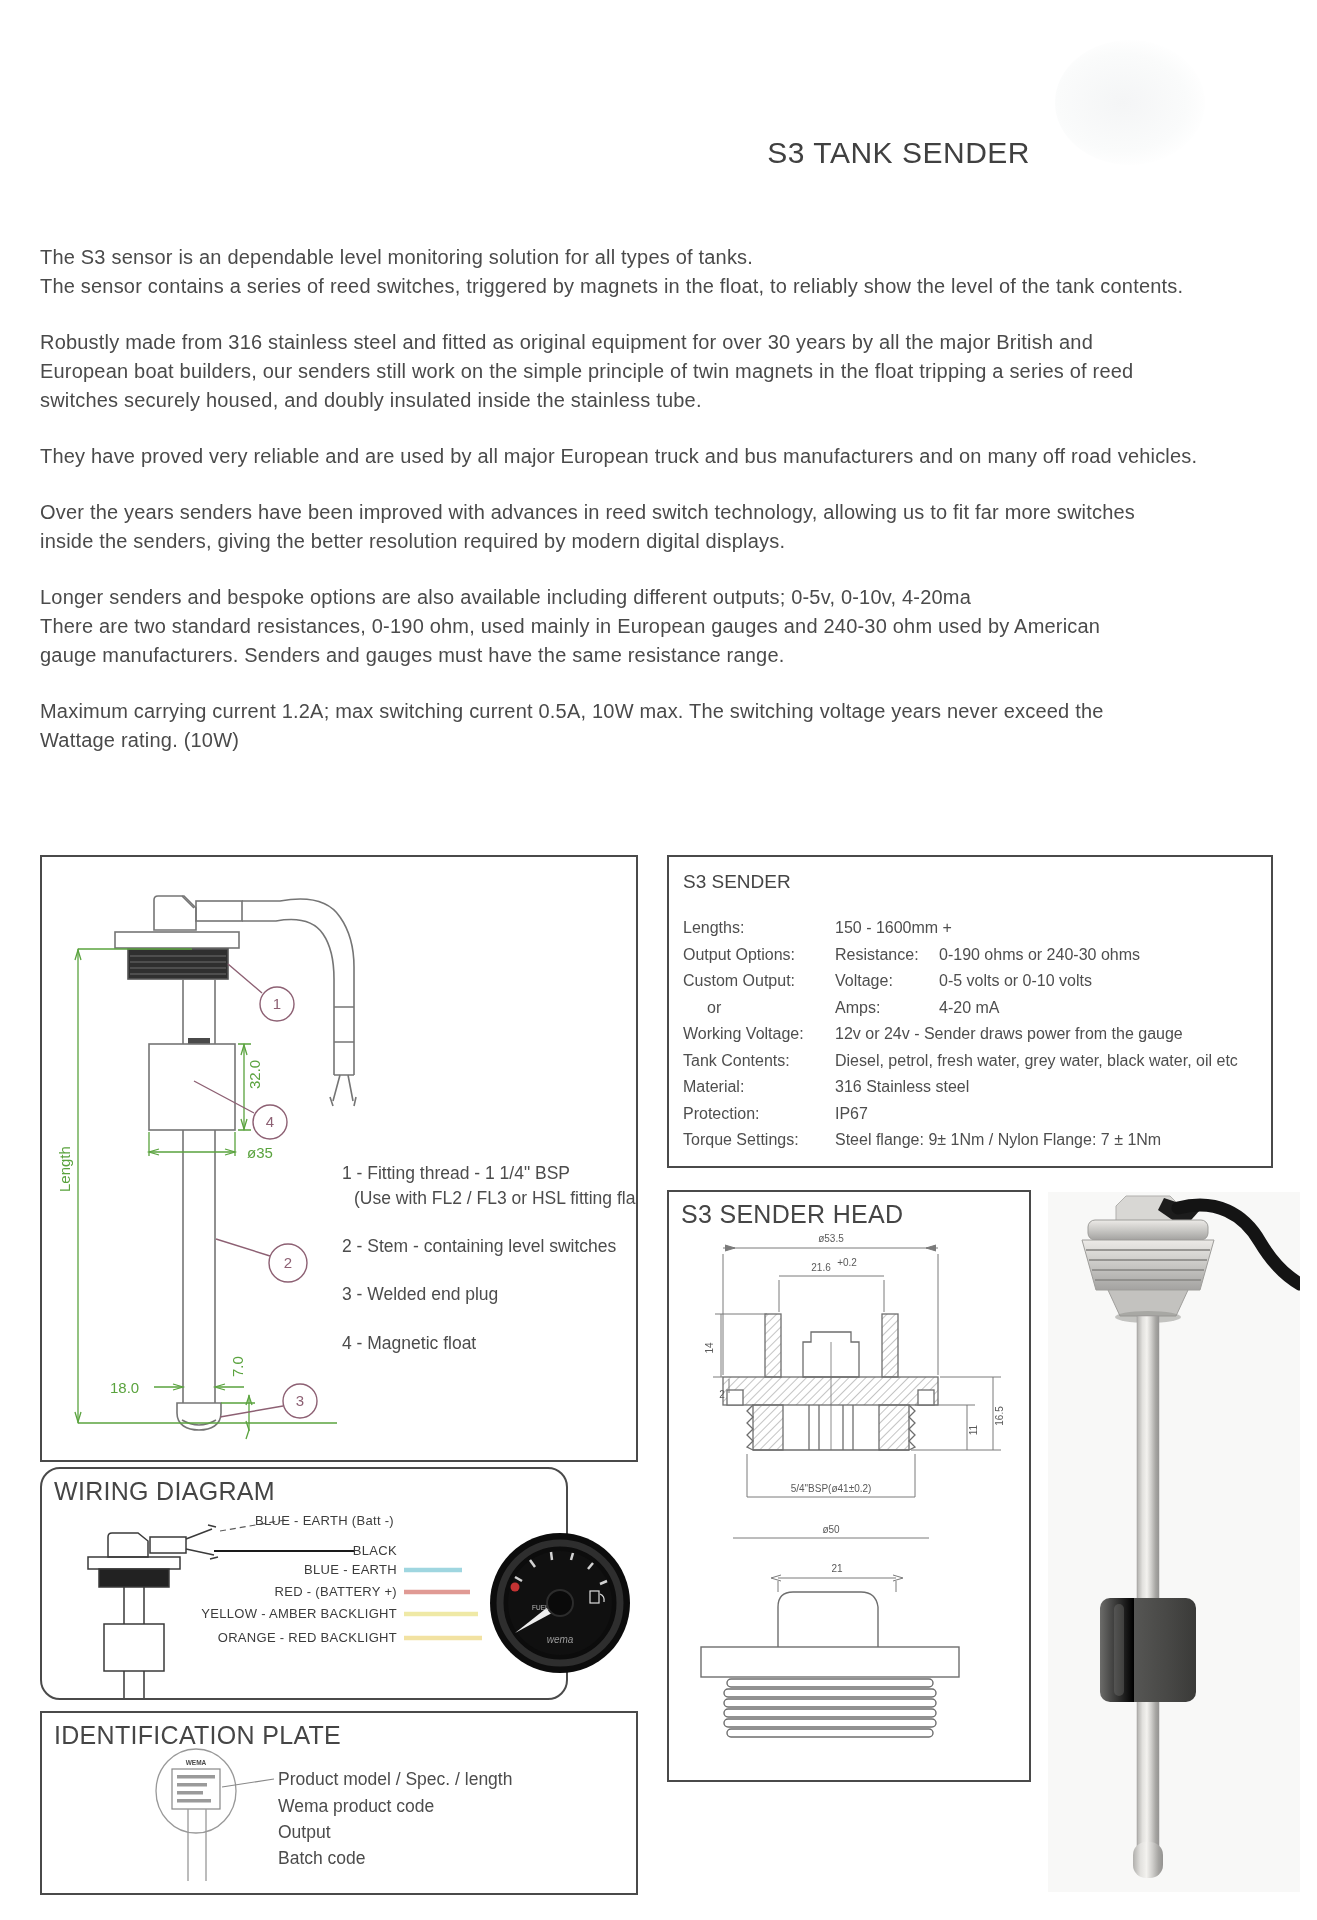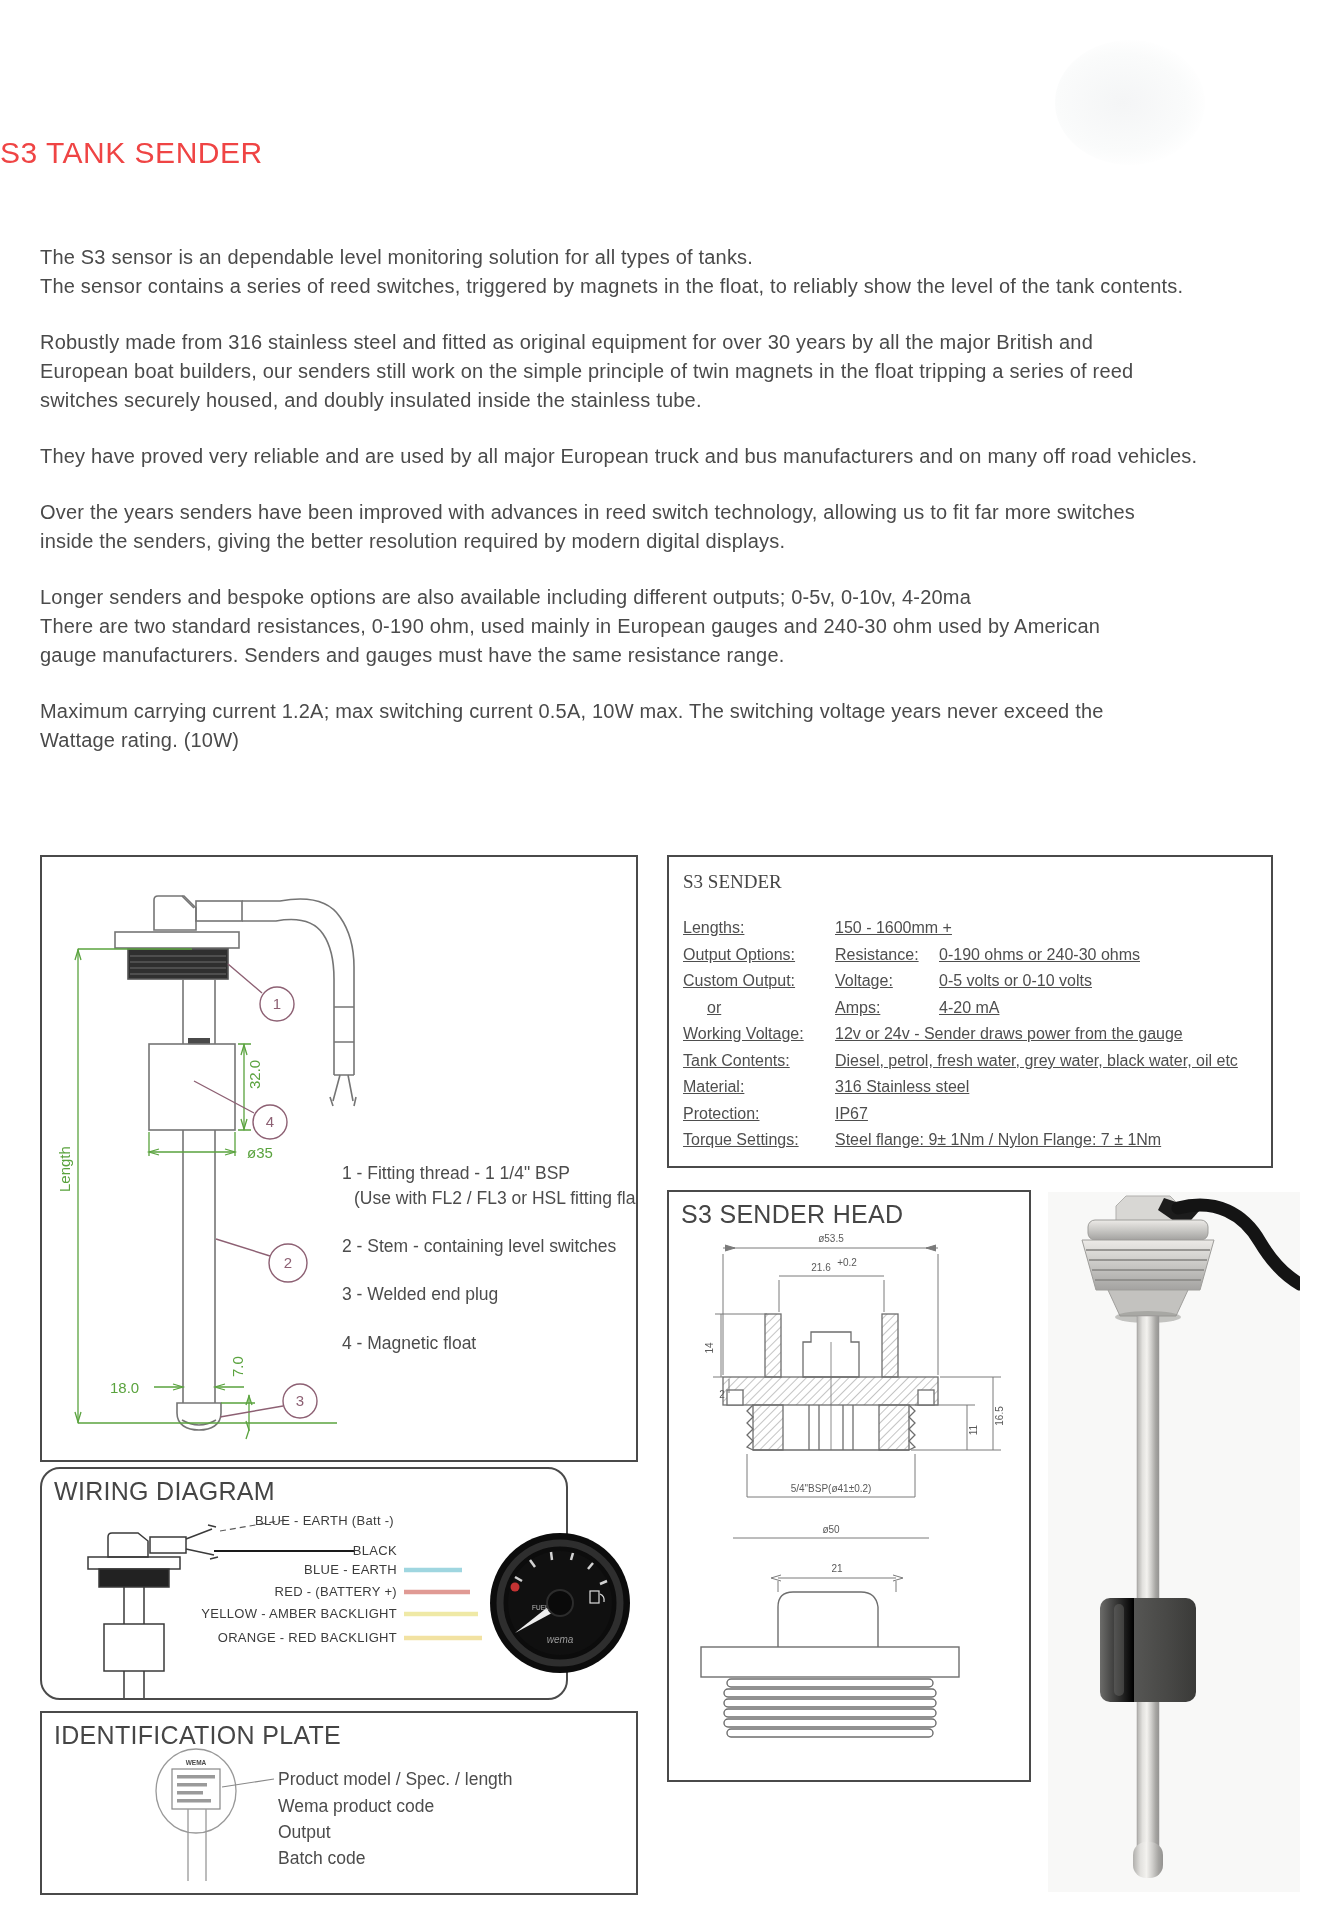--- a/index.html
+++ b/index.html
@@ -1,33 +1,33 @@
 <!DOCTYPE html>
 <html style="--dim-green: #5aa33e; --callout: #8d6073; --wire-blue: #9fd6e0; --wire-red: #e09a94; --wire-yellow: #efe9a6; --wire-orange: #f2e2a2; --gauge-red: #c43333;"><head>
 <meta charset="utf-8">
 <style>
   html,body{margin:0;padding:0;background:#fff;}
   .page{position:relative;width:1317px;height:1920px;background:#fff;overflow:hidden;
         font-family:"Liberation Sans",sans-serif;color:#484848;}
   .watermark{position:absolute;left:1055px;top:40px;width:150px;height:125px;border-radius:50%;
         background:radial-gradient(ellipse at 45% 50%, #f4f5f6 0%, #fafbfb 55%, rgba(255,255,255,0) 75%);}
-  .doc-title{position:absolute;left:0;top:136px;width:1030px;text-align:left;
-        font-size:30px;letter-spacing:.5px;color:#ef4444;}
+  .doc-title{position:absolute;left:0;top:136px;width:1030px;text-align:right;
+        font-size:30px;letter-spacing:.5px;color:#404040;}
   .paras{position:absolute;left:40px;top:243px;width:1258px;}
   .paras p{margin:0 0 27px 0;font-size:20px;line-height:29px;letter-spacing:.2px;white-space:pre-line;color:#4a4a4a;}
   .box{position:absolute;border:2px solid #4a4a4a;background:#fff;box-sizing:border-box;}
   .box-title{position:absolute;top:8px;left:12px;font-size:25px;color:#454545;letter-spacing:.3px;}
   .diagram-box{left:40px;top:855px;width:598px;height:607px;}
   .spec-box{left:667px;top:855px;width:606px;height:313px;padding:14px 10px 0 14px;}
   .head-box{left:667px;top:1190px;width:364px;height:592px;}
   .wiring-box{left:40px;top:1467px;width:528px;height:233px;border-radius:20px;}
   .idplate-box{left:40px;top:1711px;width:598px;height:184px;}
   .photo{position:absolute;left:1048px;top:1192px;width:252px;height:700px;}
-  .spec-title{font-size:19px;color:#454545;margin-bottom:22px;font-family:Liberation Serif, serif;}
-  .spec-row{display:grid;grid-template-columns:152px 104px 1fr;font-size:16px;line-height:26.5px;color:#4e4e4e;text-decoration:underline;}
+  .spec-title{font-size:19px;color:#454545;margin-bottom:22px;}
+  .spec-row{display:grid;grid-template-columns:152px 104px 1fr;font-size:16px;line-height:26.5px;color:#4e4e4e;}
   .spec-row .span{grid-column:2/4;}
   .spec-row .indent{padding-left:24px;}
   svg{display:block;}
   svg text{font-family:"Liberation Sans",sans-serif;}
   .tline{stroke:#757575;stroke-width:1.6;fill:none;}
   .thin{stroke:#7a7a7a;stroke-width:1;fill:none;}
   .gdim{stroke:var(--dim-green);stroke-width:1.3;fill:none;}
   .gtxt{fill:var(--dim-green);font-size:15px;}
   .mline{stroke:var(--callout);stroke-width:1.4;fill:none;}
   .mtxt{fill:var(--callout);font-size:15px;text-anchor:middle;}

